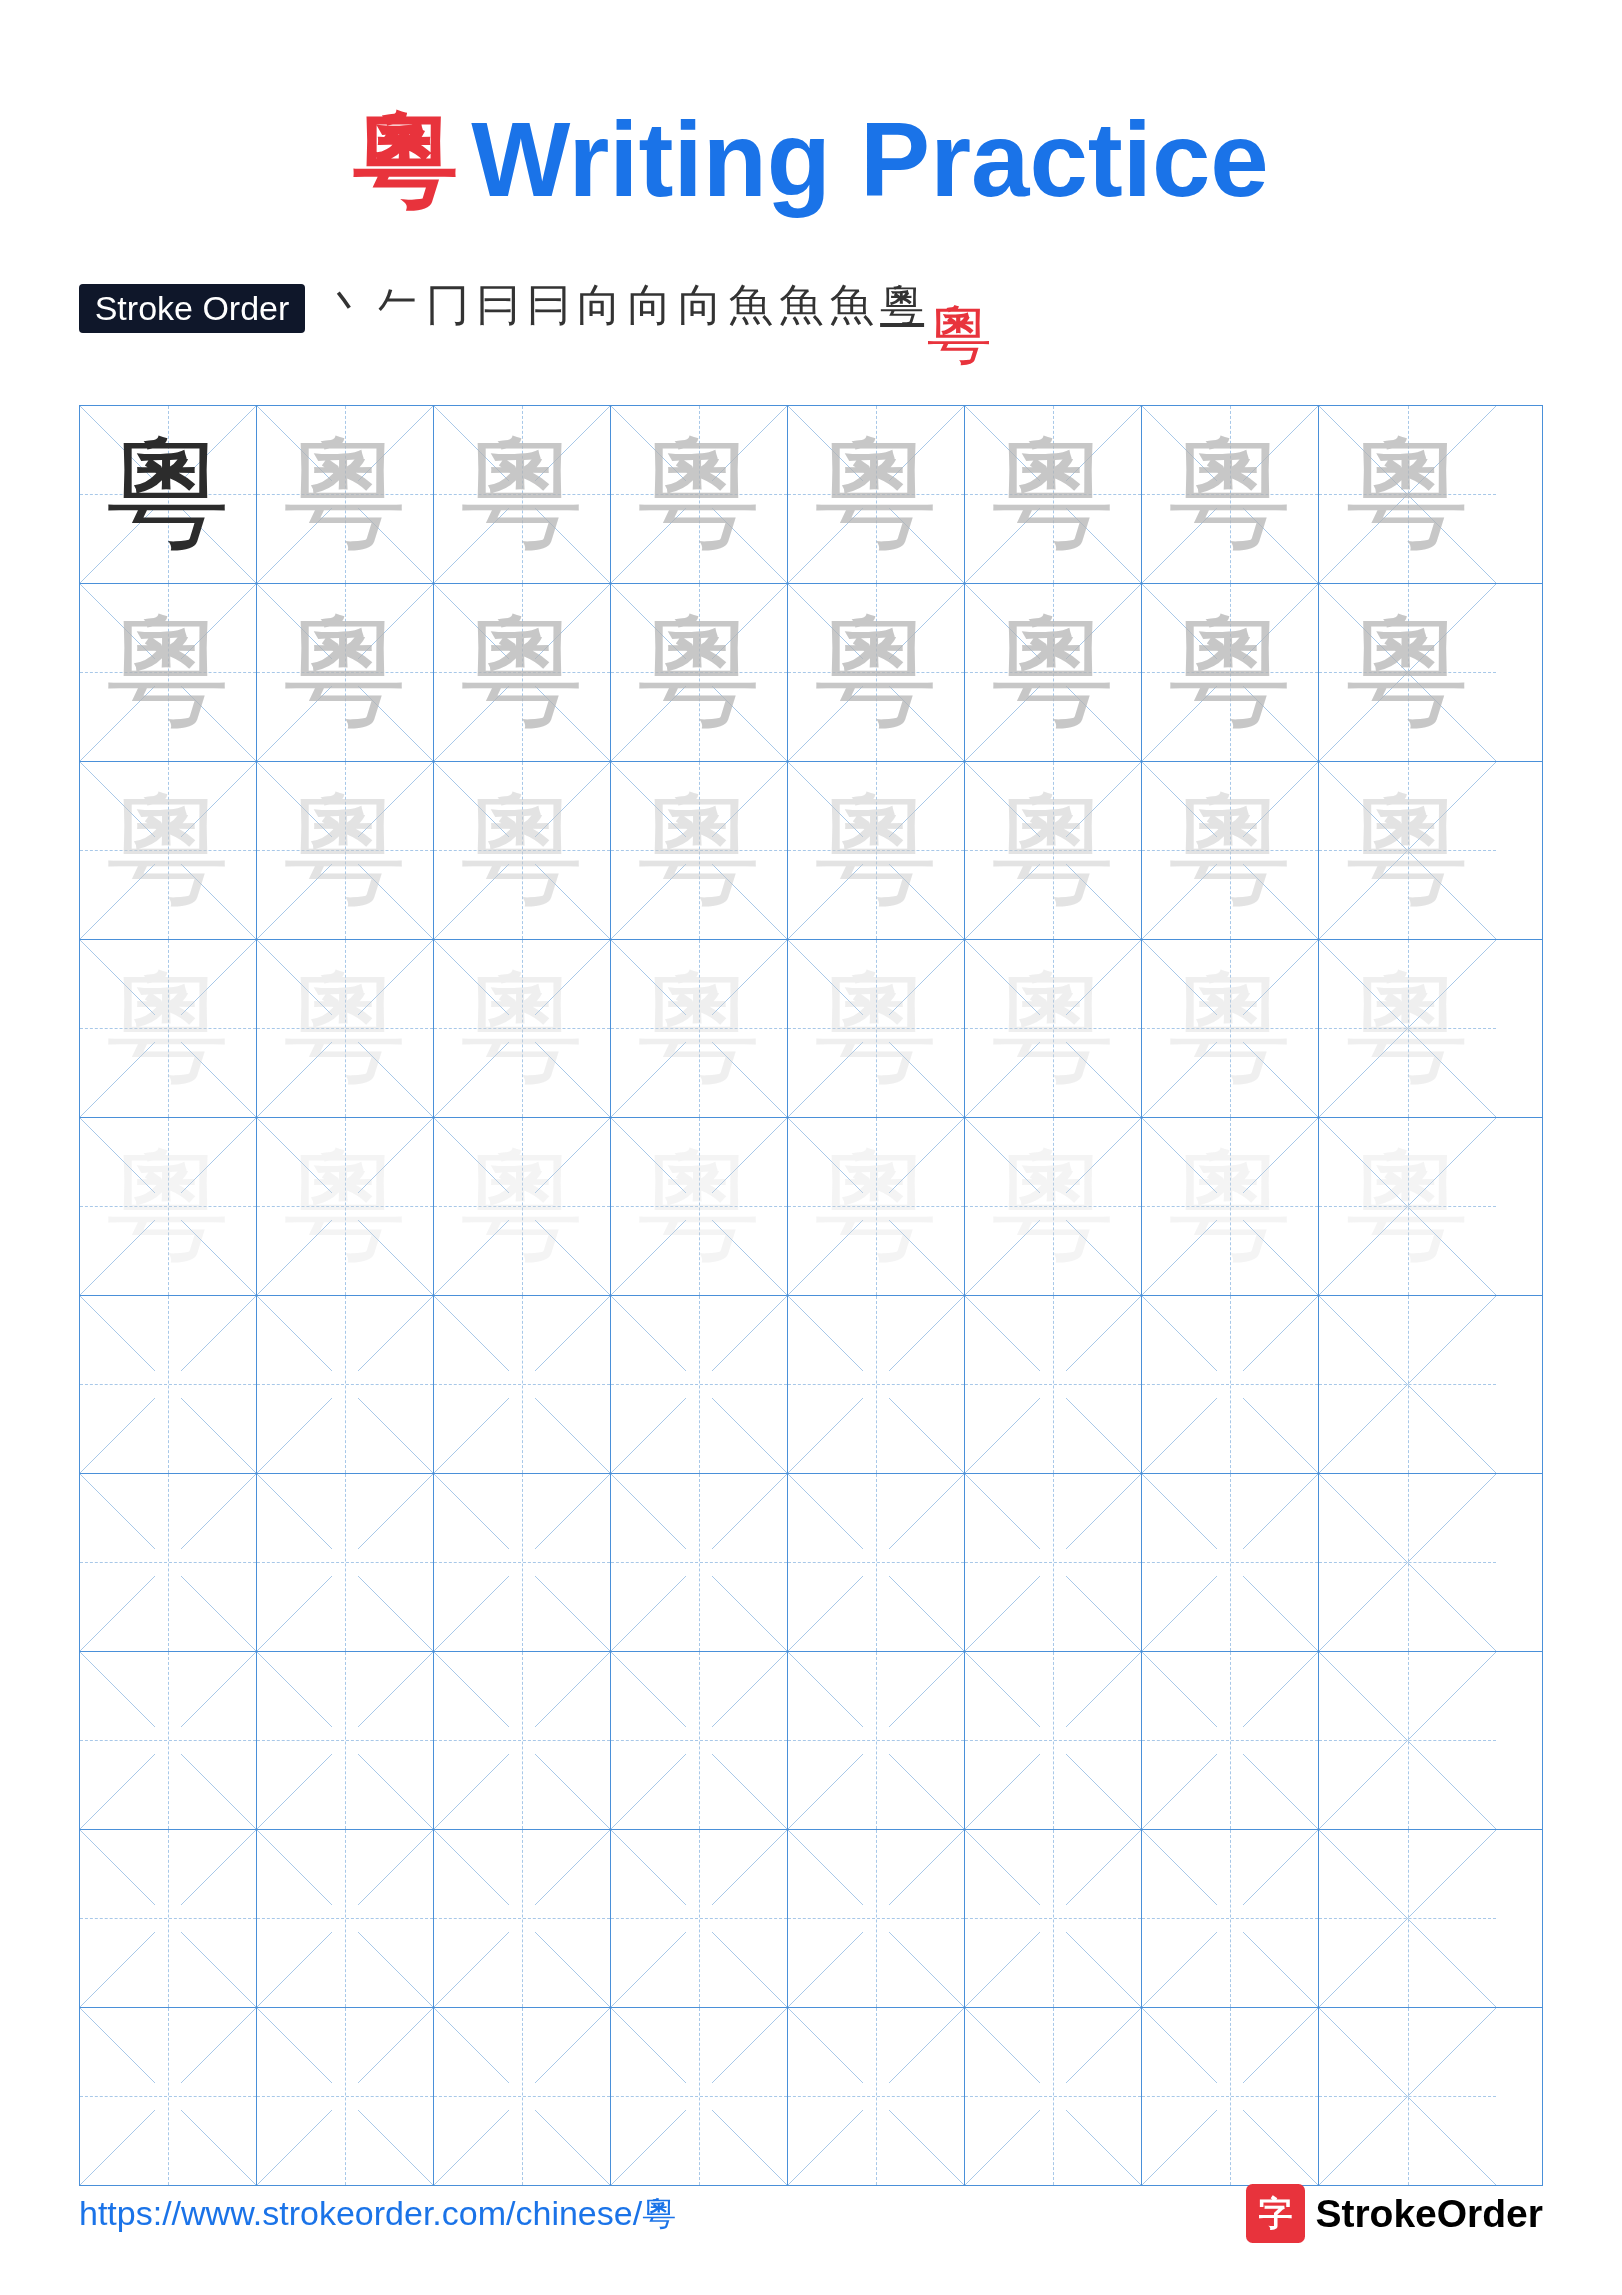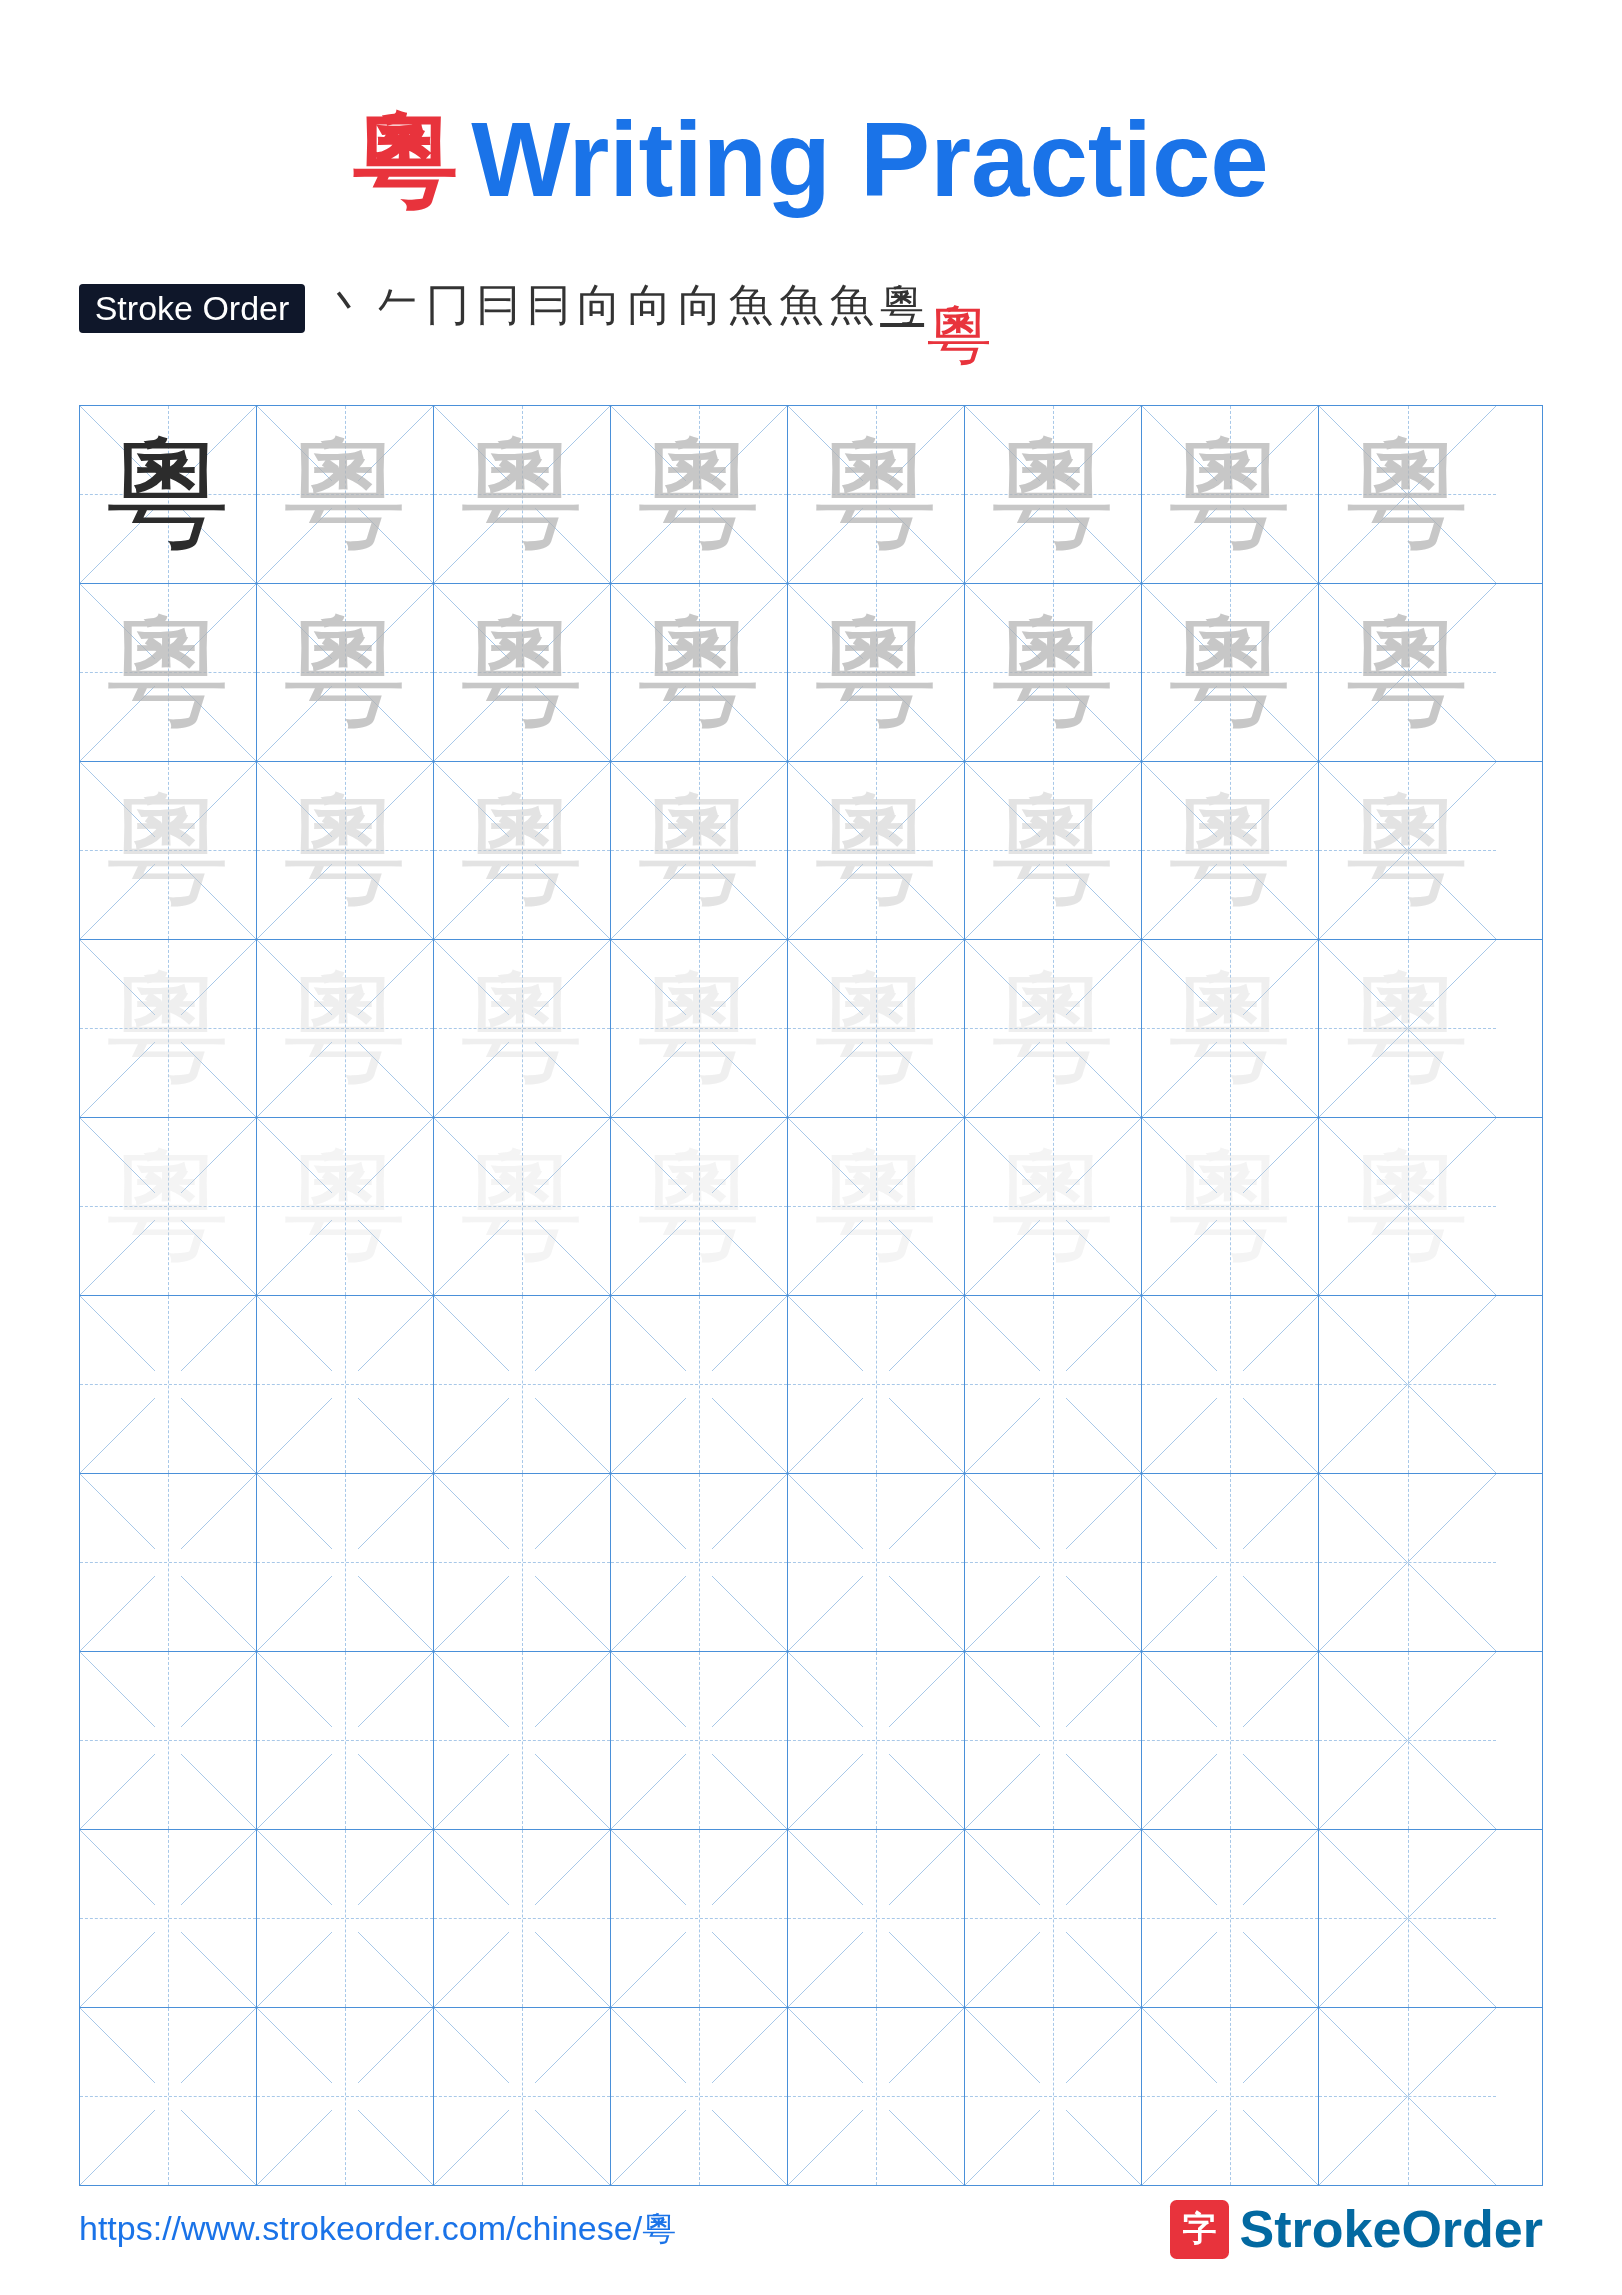--- a/index.html
+++ b/index.html
@@ -178,21 +178,21 @@
       color: rgba(210, 210, 210, 0.35);
     }
 
     .empty-row .grid-cell {
       
     }
 
     
     .footer {
       position: absolute;
-      bottom: 36px;
+      bottom: 52px;
       left: 79px;
       right: 79px;
       display: flex;
       align-items: center;
       justify-content: space-between;
     }
 
     .footer-url {
       color: #1a73e8;
       font-size: 34px;
@@ -214,24 +214,24 @@
       display: flex;
       align-items: center;
       justify-content: center;
       color: white;
       font-size: 34px;
       font-family: serif;
       font-weight: bold;
     }
 
     .footer-logo-text {
-      font-size: 52px;
+      font-size: 39px;
       font-family: Arial, sans-serif;
       font-weight: bold;
-      color: #0369a1;
+      color: #000000;
     }
 
   </style>
 </head>
 <body>
 
 <div class="page">
 
   <div class="title-area">
     <span class="title-char">粵</span><span class="title-text">Writing Practice</span>

